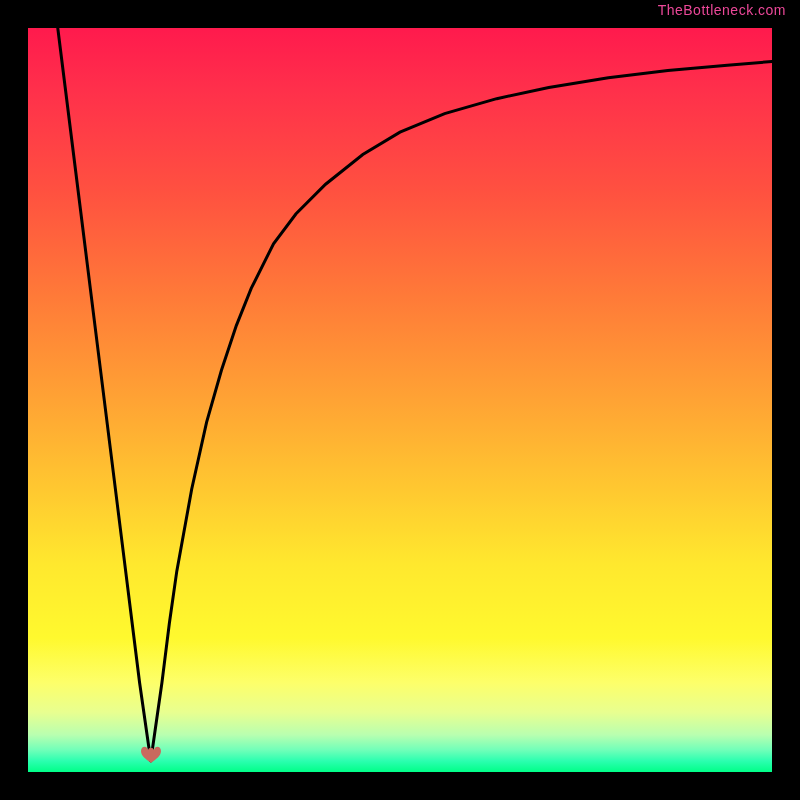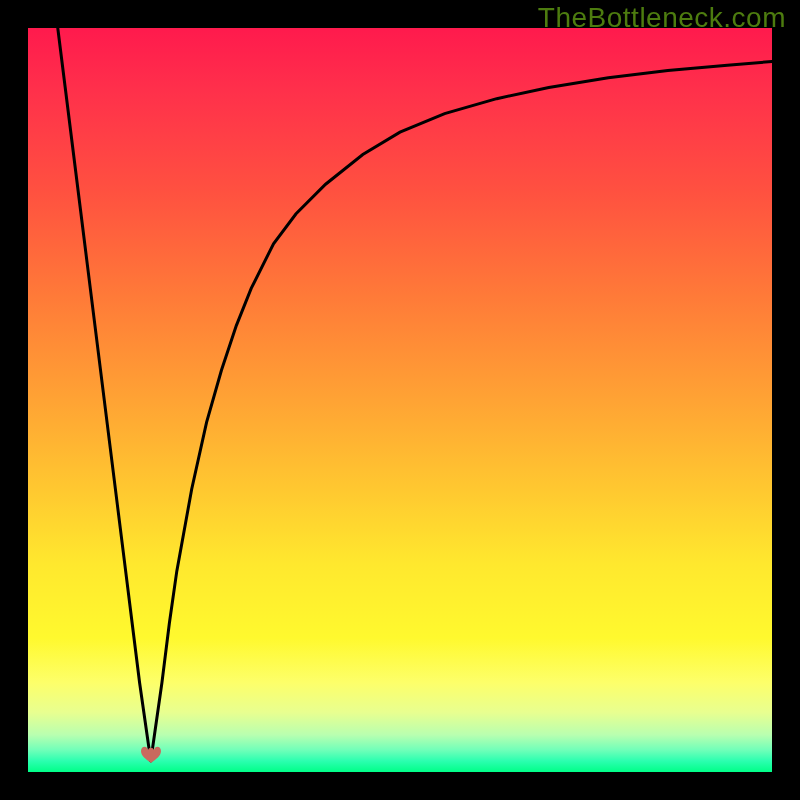--- a/index.html
+++ b/index.html
@@ -14,22 +14,22 @@
   .frame {
     position: relative;
     width: 800px;
     height: 800px;
     background: #000;
   }
   .watermark {
     position: absolute;
     top: 2px;
     right: 14px;
-    color: #4d7c0f;
-    font-size: 28px;
+    color: #ec4899;
+    font-size: 14px;
     font-weight: 500;
     letter-spacing: 0.5px;
     z-index: 5;
   }
   .plot-area {
     position: absolute;
     left: 28px;
     top: 28px;
     width: 744px;
     height: 744px;

